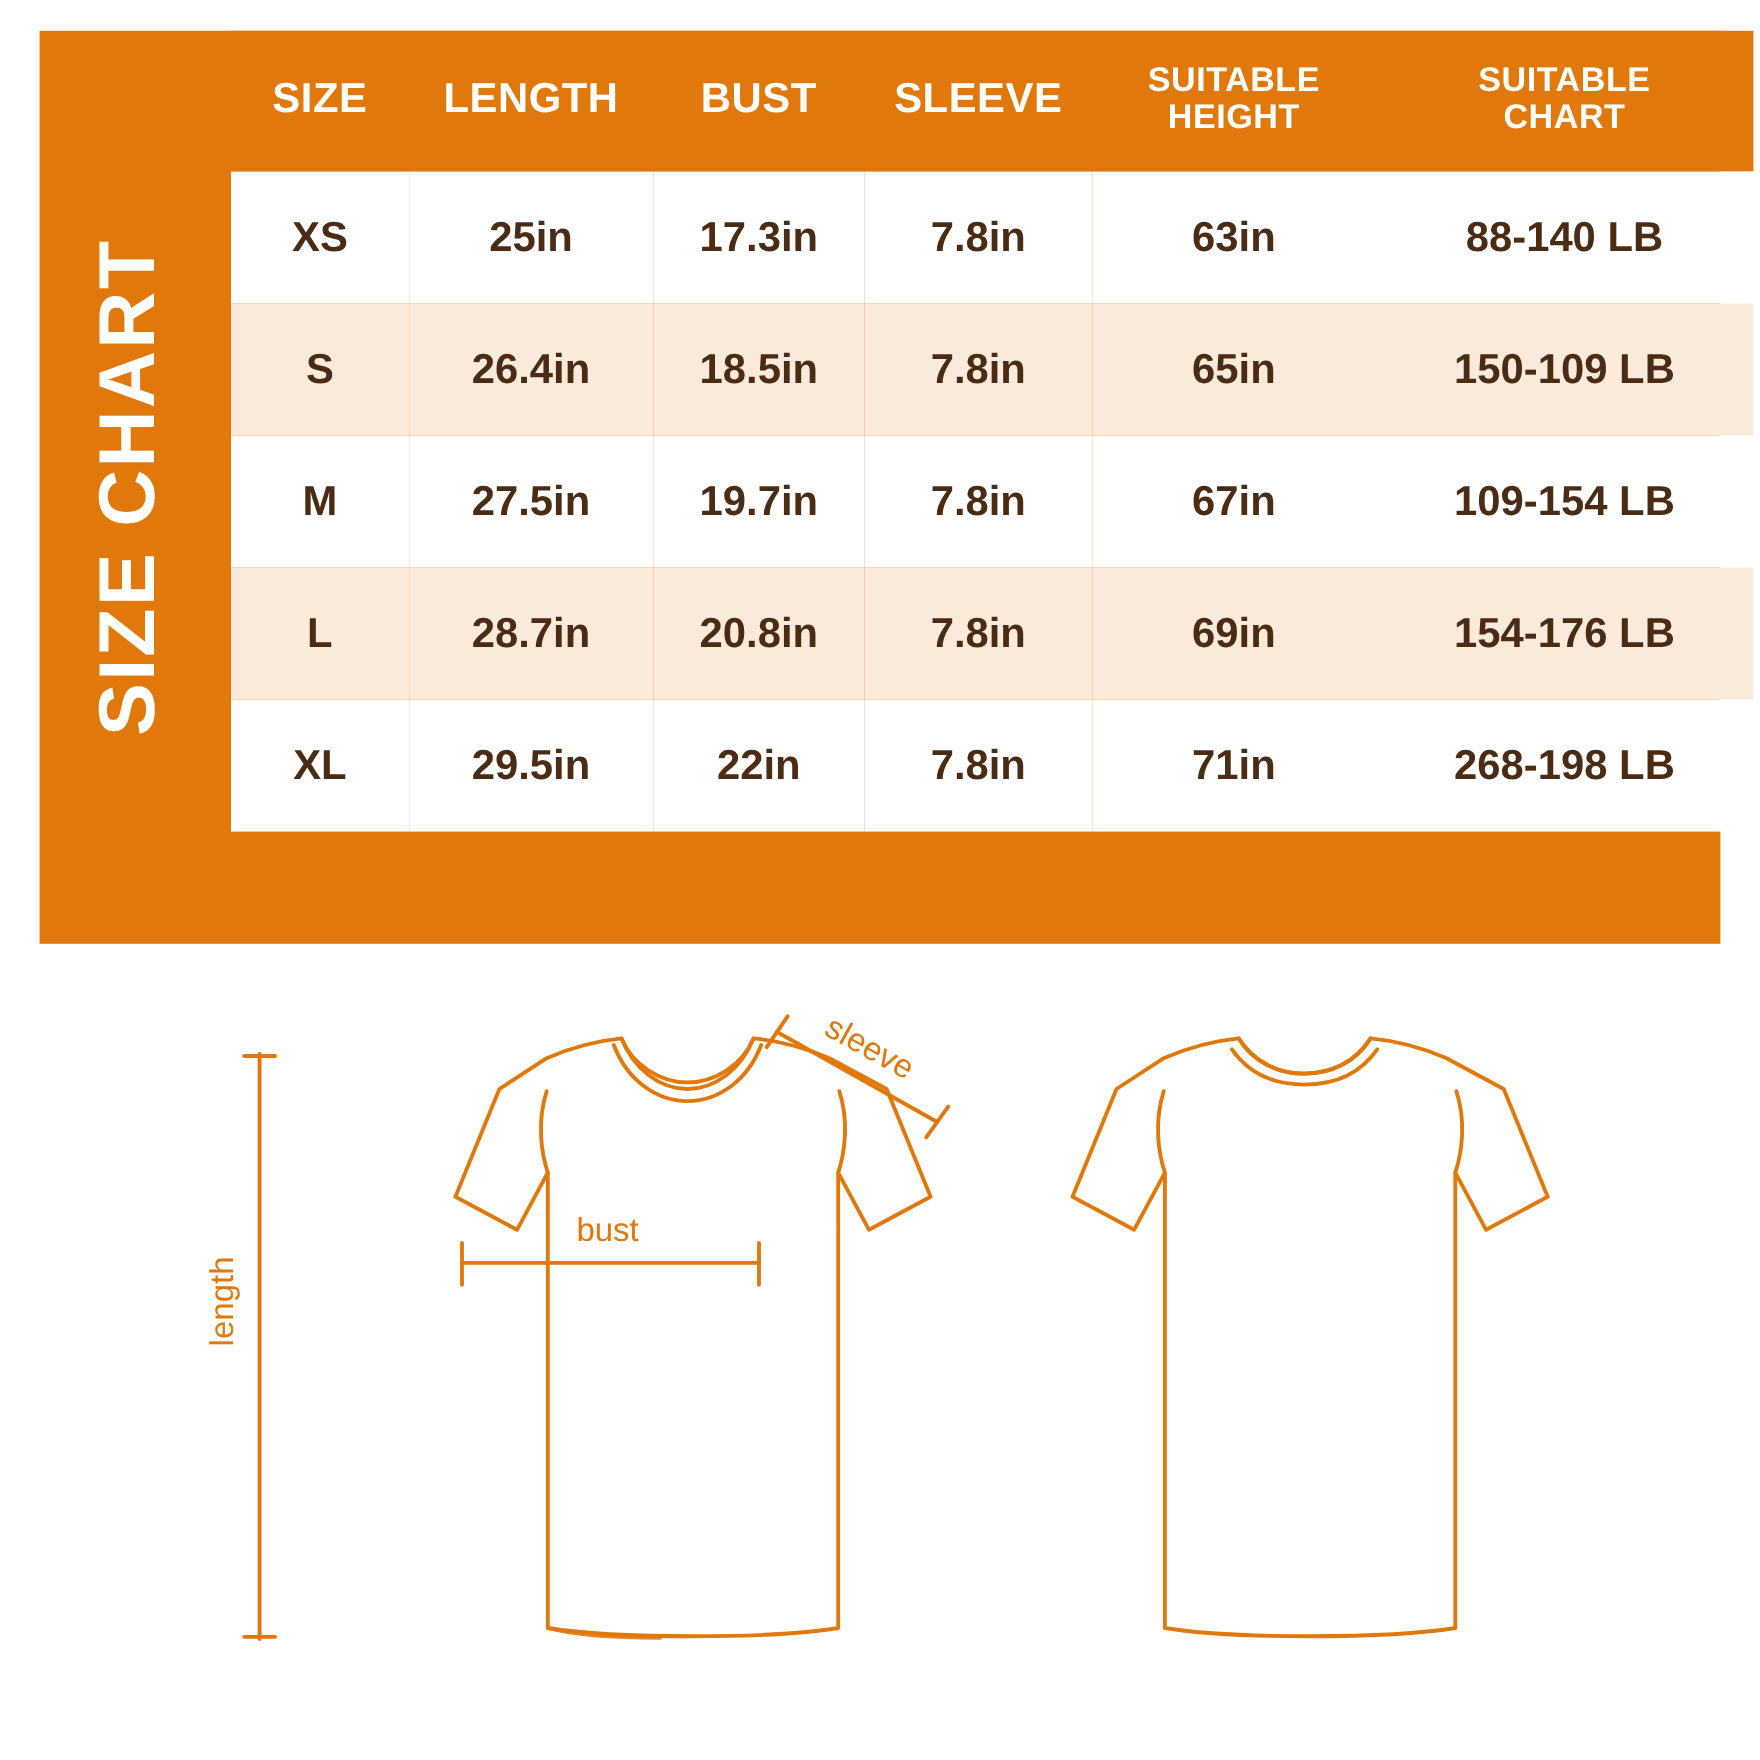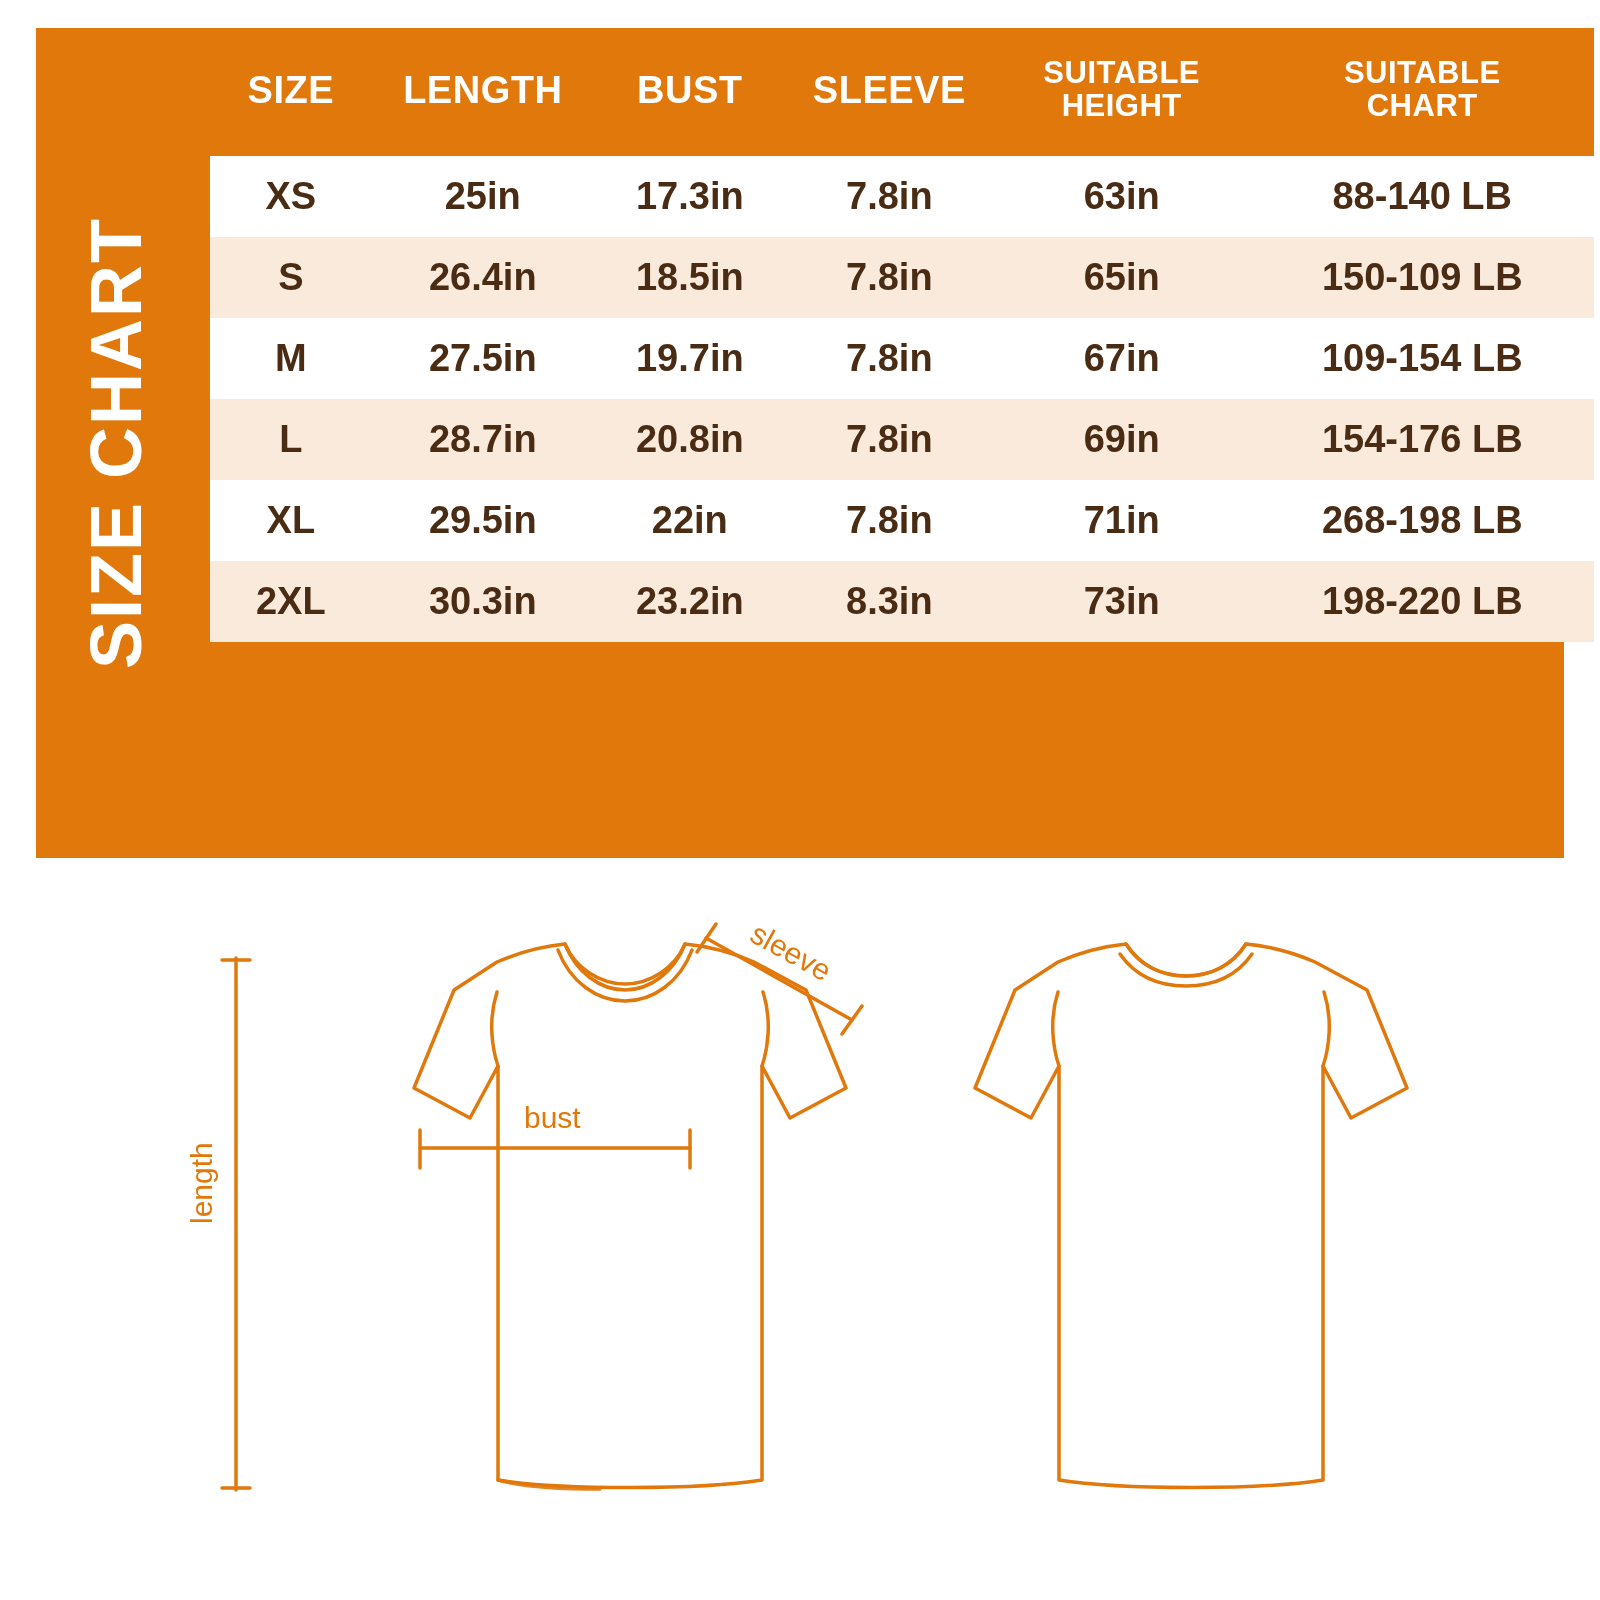--- a/index.html
+++ b/index.html
@@ -75,22 +75,22 @@
     display: block;
     font-size: 31px;
     line-height: 1.05;
   }
 
   table.size-table tbody td {
     text-align: center;
     font-size: 38px;
     font-weight: bold;
     color: #4A2C14;
-    height: 81px;
-    padding: 0;
+    height: 94px;
+    padding: 13px;
     vertical-align: middle;
   }
   table.size-table tbody tr.odd td { background: #FFFFFF; }
   table.size-table tbody tr.even td { background: #FAEADB; }
 
   
   col.c-size   { width: 160px; }
   col.c-length { width: 220px; }
   col.c-bust   { width: 190px; }
   col.c-sleeve { width: 205px; }
@@ -189,28 +189,20 @@
           <td>69in</td>
           <td>154-176 LB</td>
         </tr>
         <tr class="odd">
           <td>XL</td>
           <td>29.5in</td>
           <td>22in</td>
           <td>7.8in</td>
           <td>71in</td>
           <td>268-198 LB</td>
-        </tr>
-        <tr class="even">
-          <td>2XL</td>
-          <td>30.3in</td>
-          <td>23.2in</td>
-          <td>8.3in</td>
-          <td>73in</td>
-          <td>198-220 LB</td>
         </tr>
       </tbody>
     </table>
   </div>
 </div>
 
 <div class="illus">
   <svg width="1600" height="700" viewBox="0 0 1600 700">
     <g fill="none" stroke="#E1780C" stroke-width="3.5" stroke-linejoin="round" stroke-linecap="round">
 

